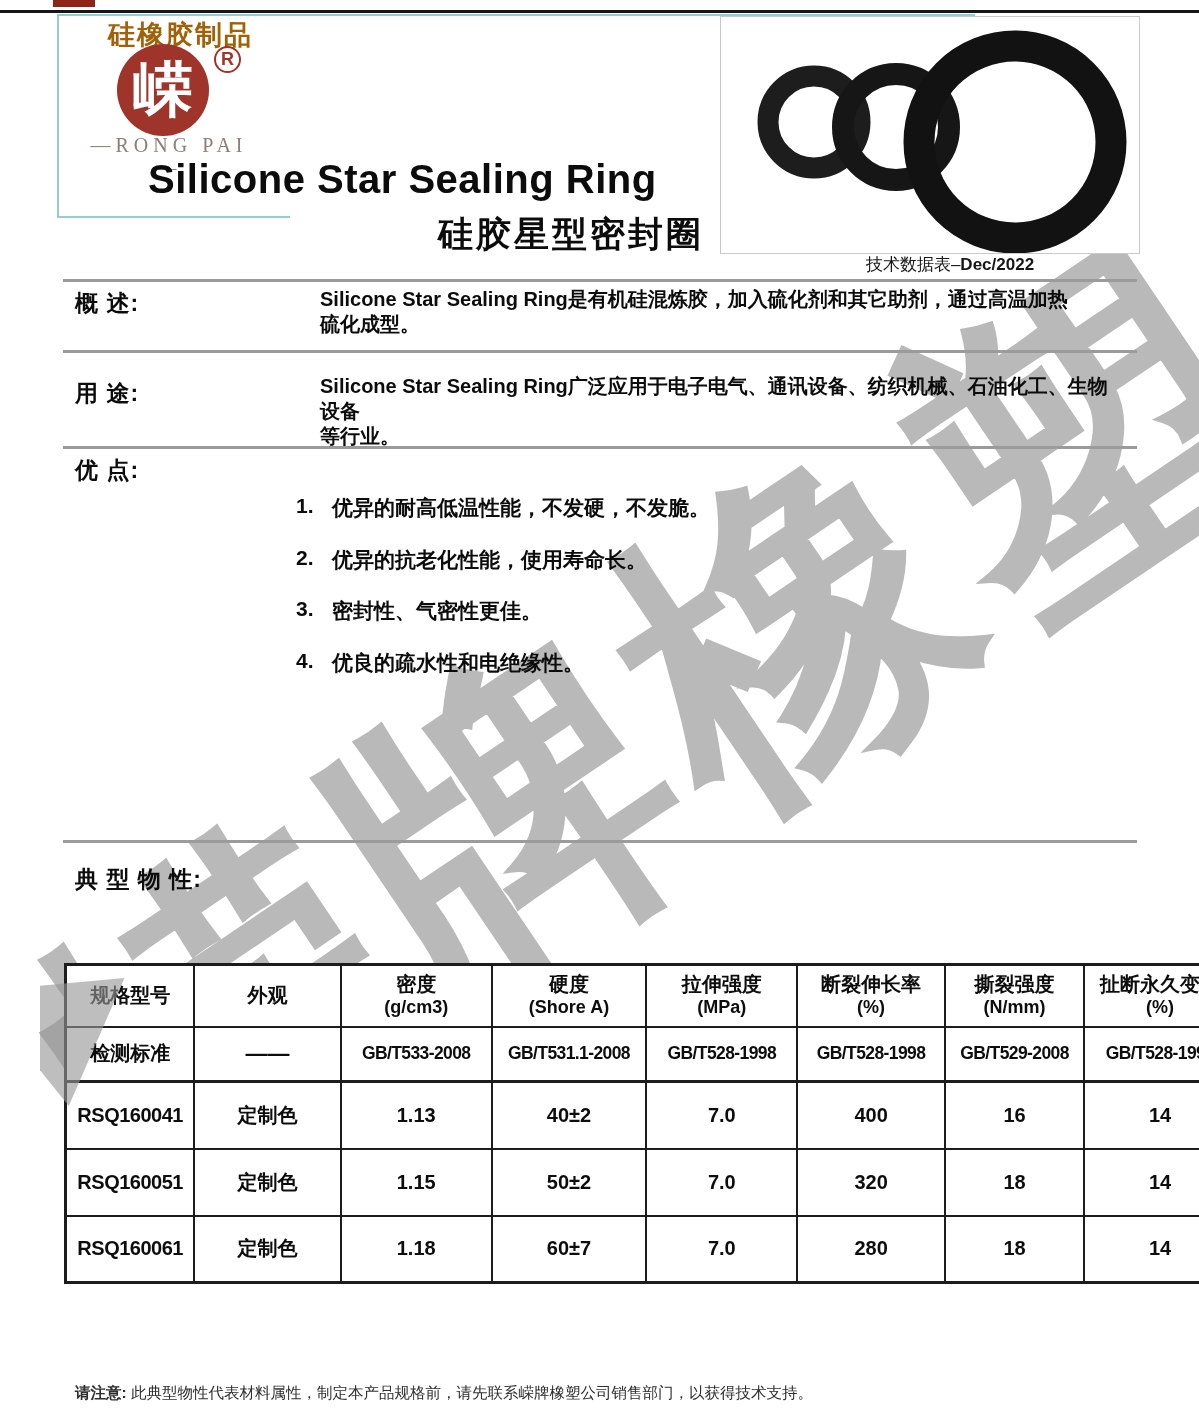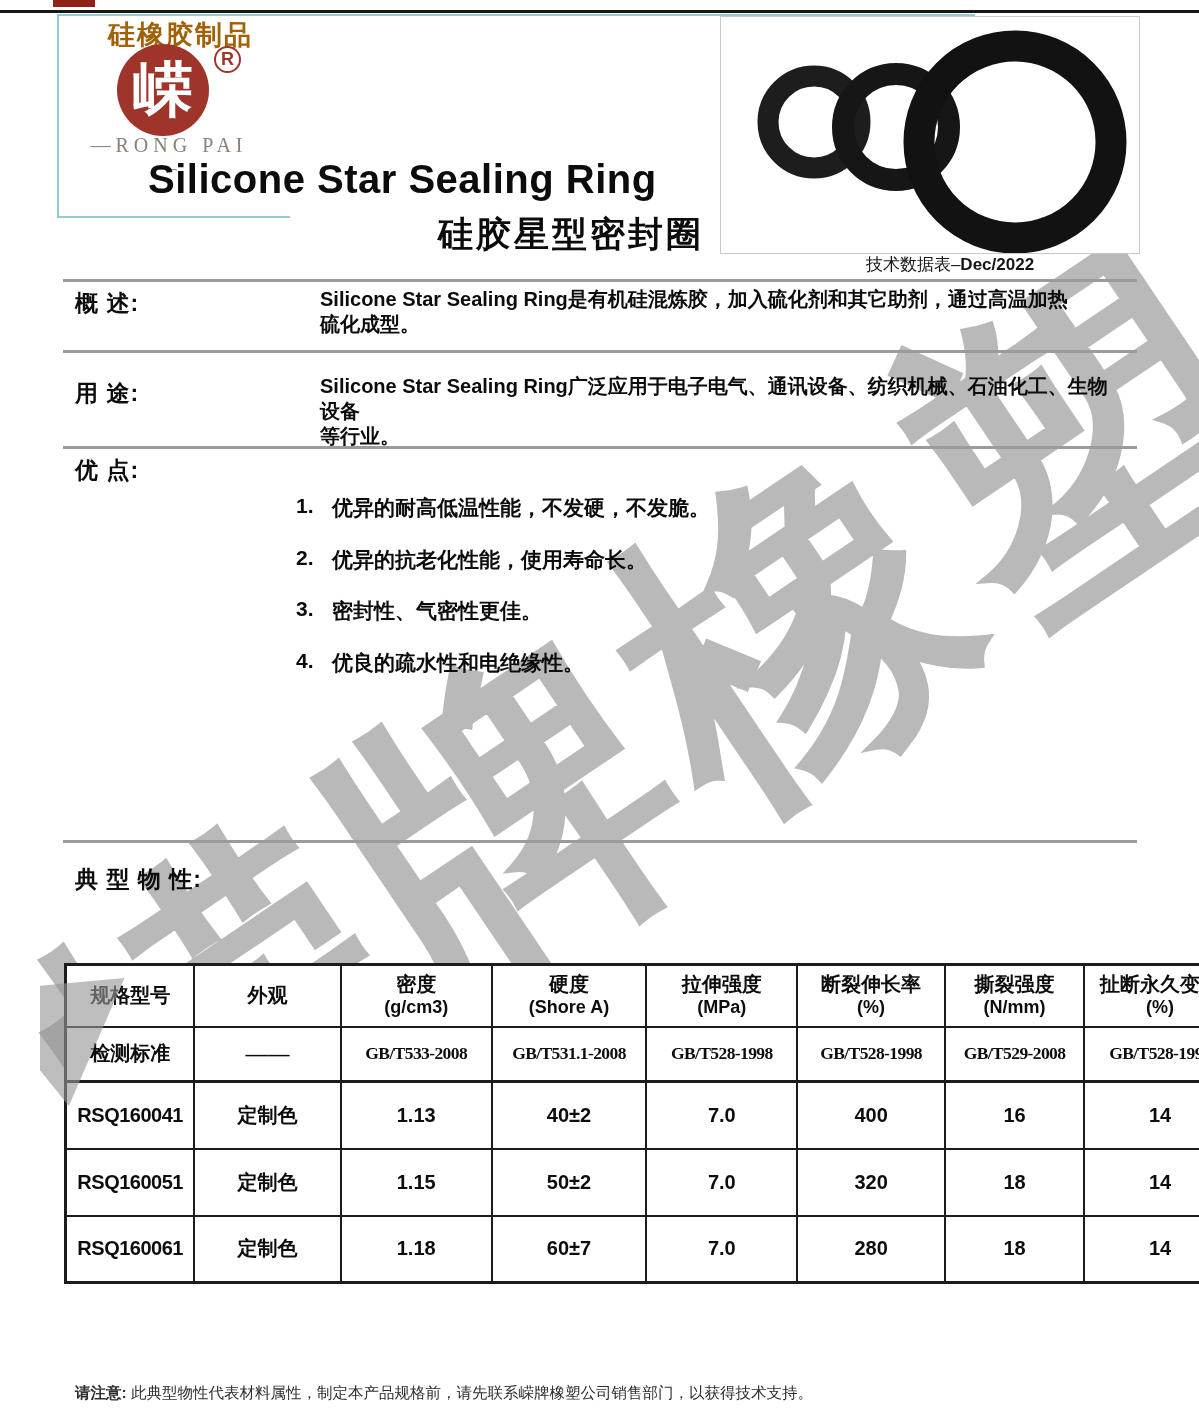--- a/index.html
+++ b/index.html
@@ -74,21 +74,21 @@
     position:absolute; left:64px; top:963px; width:1174px; z-index:1;
     border-collapse:collapse; table-layout:fixed; background:#ffffff;
     border:3px solid #1c1c1c;
   }
   .props-table td {
     border:2px solid #1c1c1c; text-align:center; vertical-align:middle;
     font-weight:700; color:#0d0d0d; padding:0; overflow:visible;
   }
   .props-table tr.hdr td { height:62px; font-size:20px; line-height:23px; }
   .props-table tr.hdr .unit { font-size:18px; font-weight:700; }
-  .props-table tr.std td { height:55px; border-bottom-width:3px;font-family:Liberation Serif, serif; }
+  .props-table tr.std td { height:55px; border-bottom-width:3px; }
   .props-table tr.data td { height:67px; font-size:20px; }
   .props-table tr.data td:last-child, .props-table tr.std td:last-child { border-right-width:3px; }
   .gb { font-size:17.5px; letter-spacing:-0.6px; white-space:nowrap; }
   .model { font-size:19px; letter-spacing:-0.5px; }
 
   .note { left:75px; top:1383px; font-size:15.5px; color:#2e2e2e; }
   .note b { font-weight:700;text-align:right; }
 </style>
 </head>
 <body>

